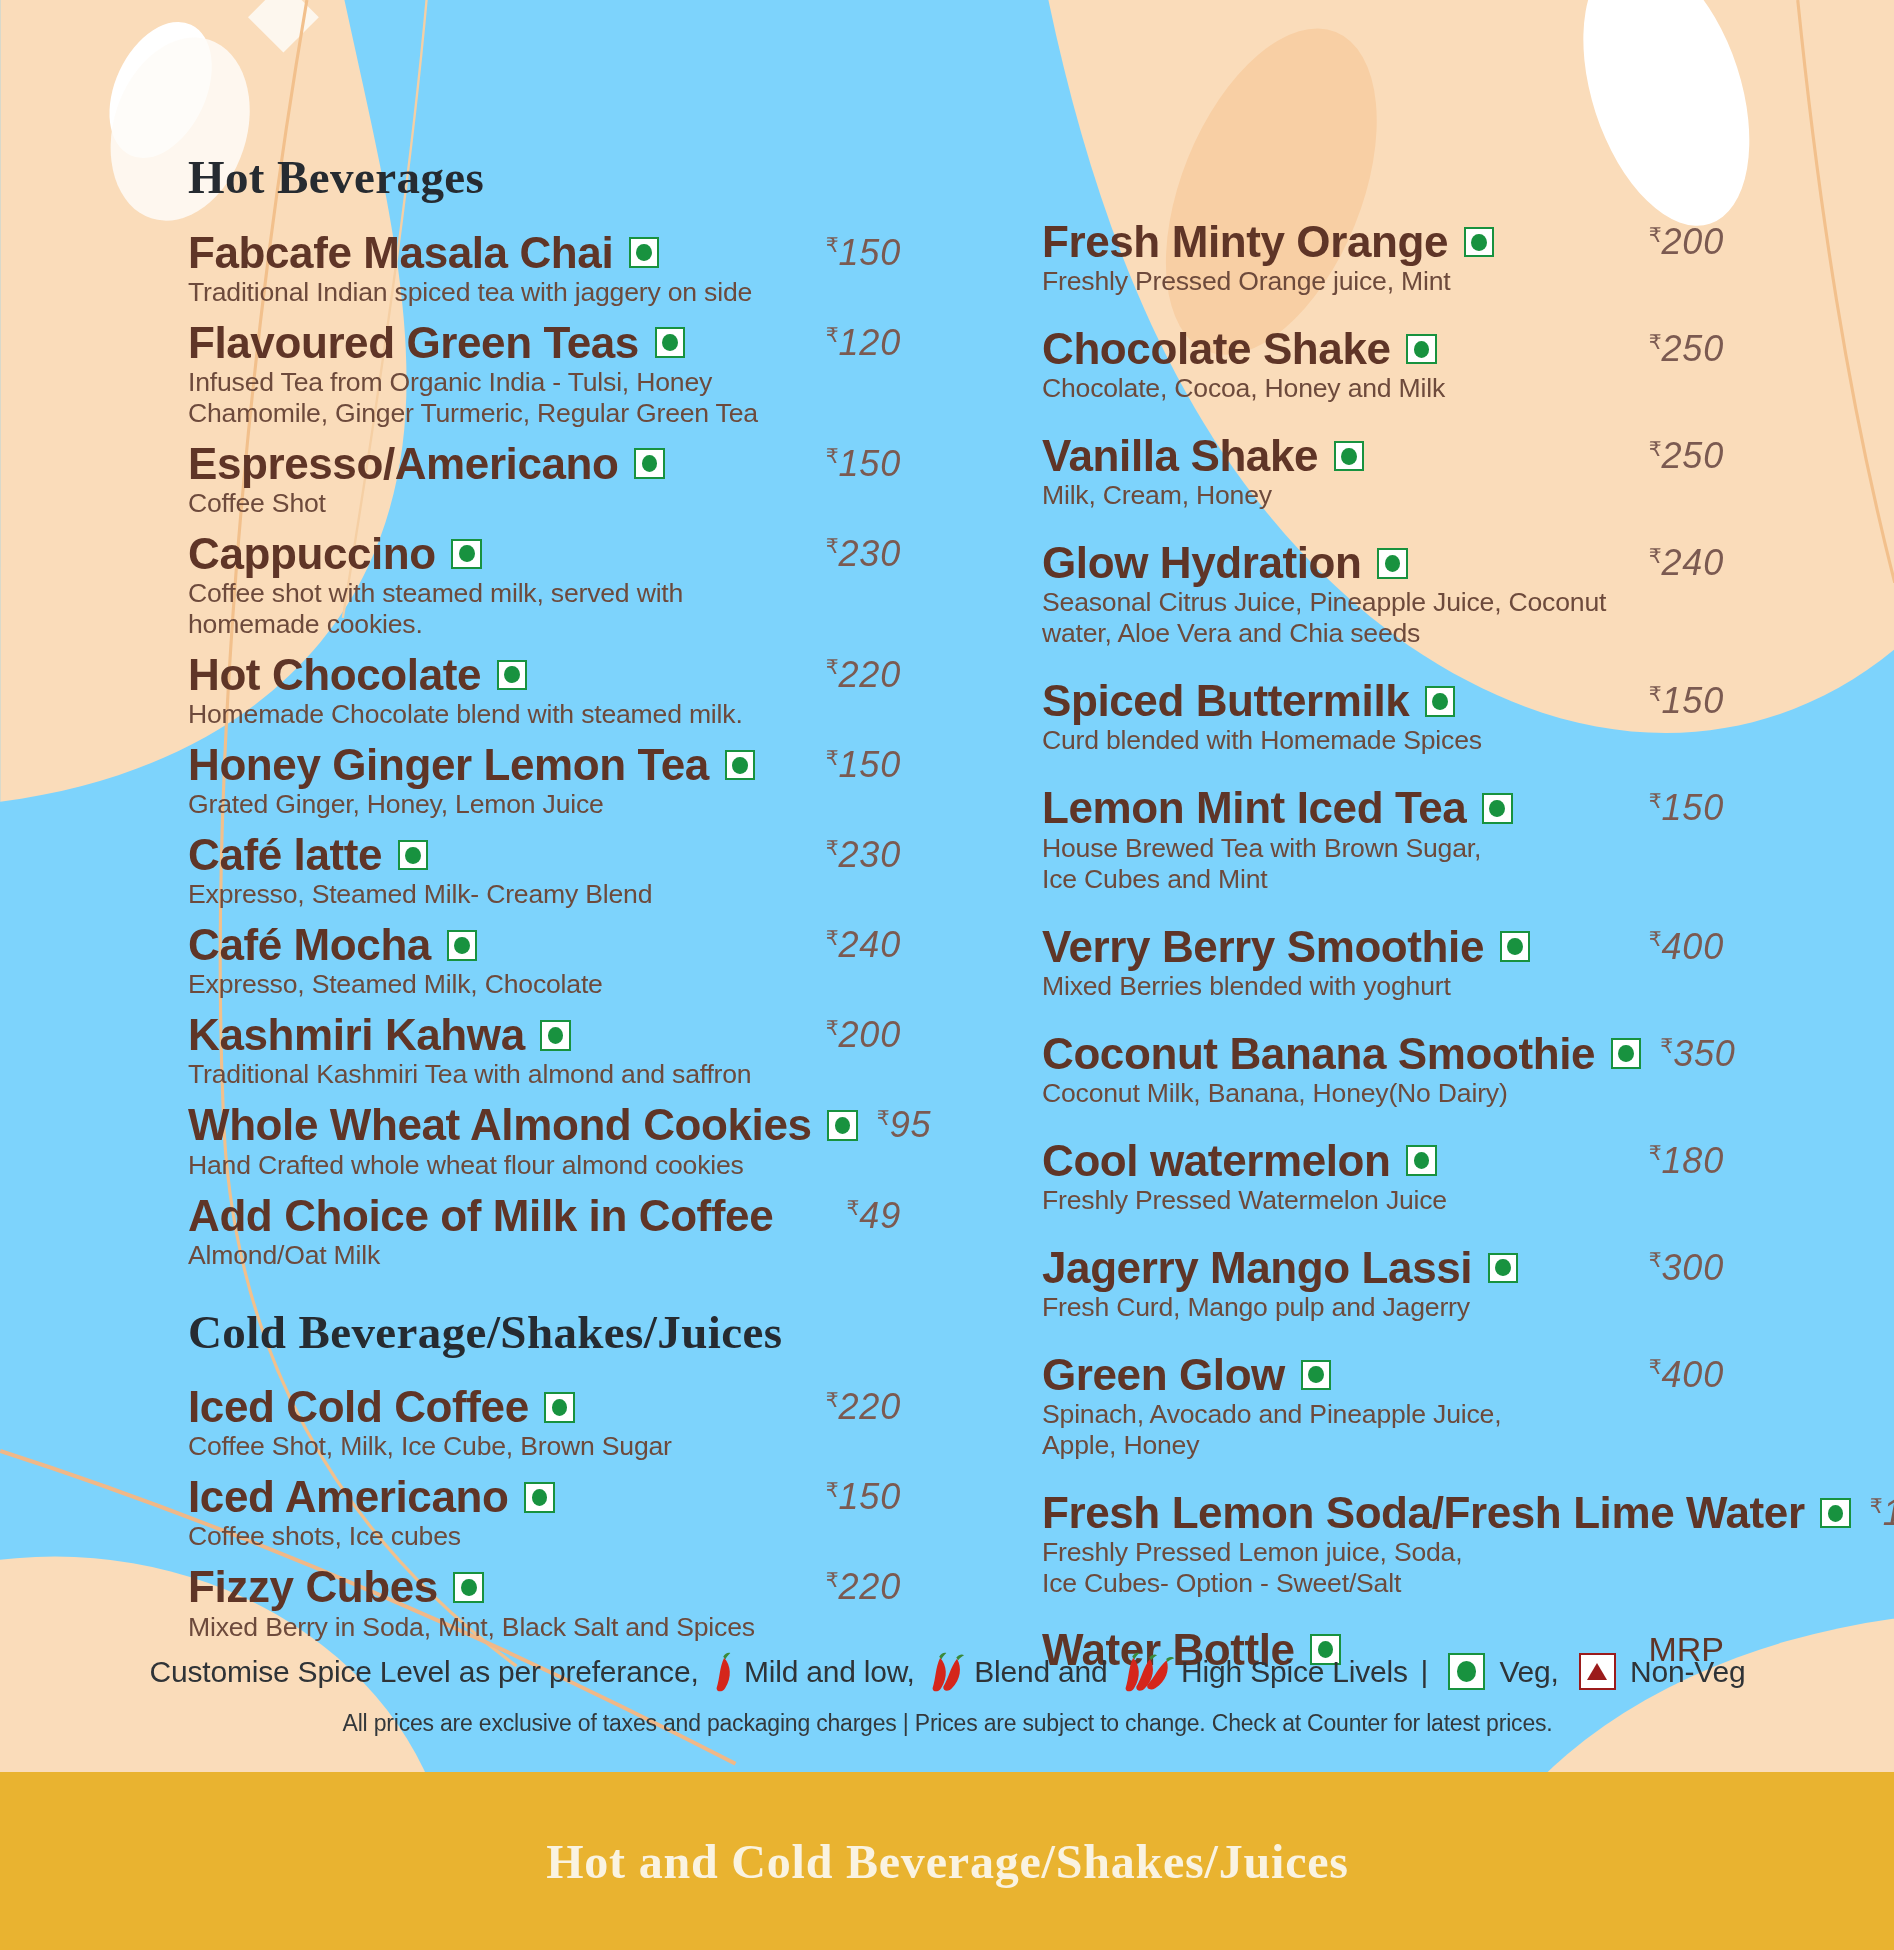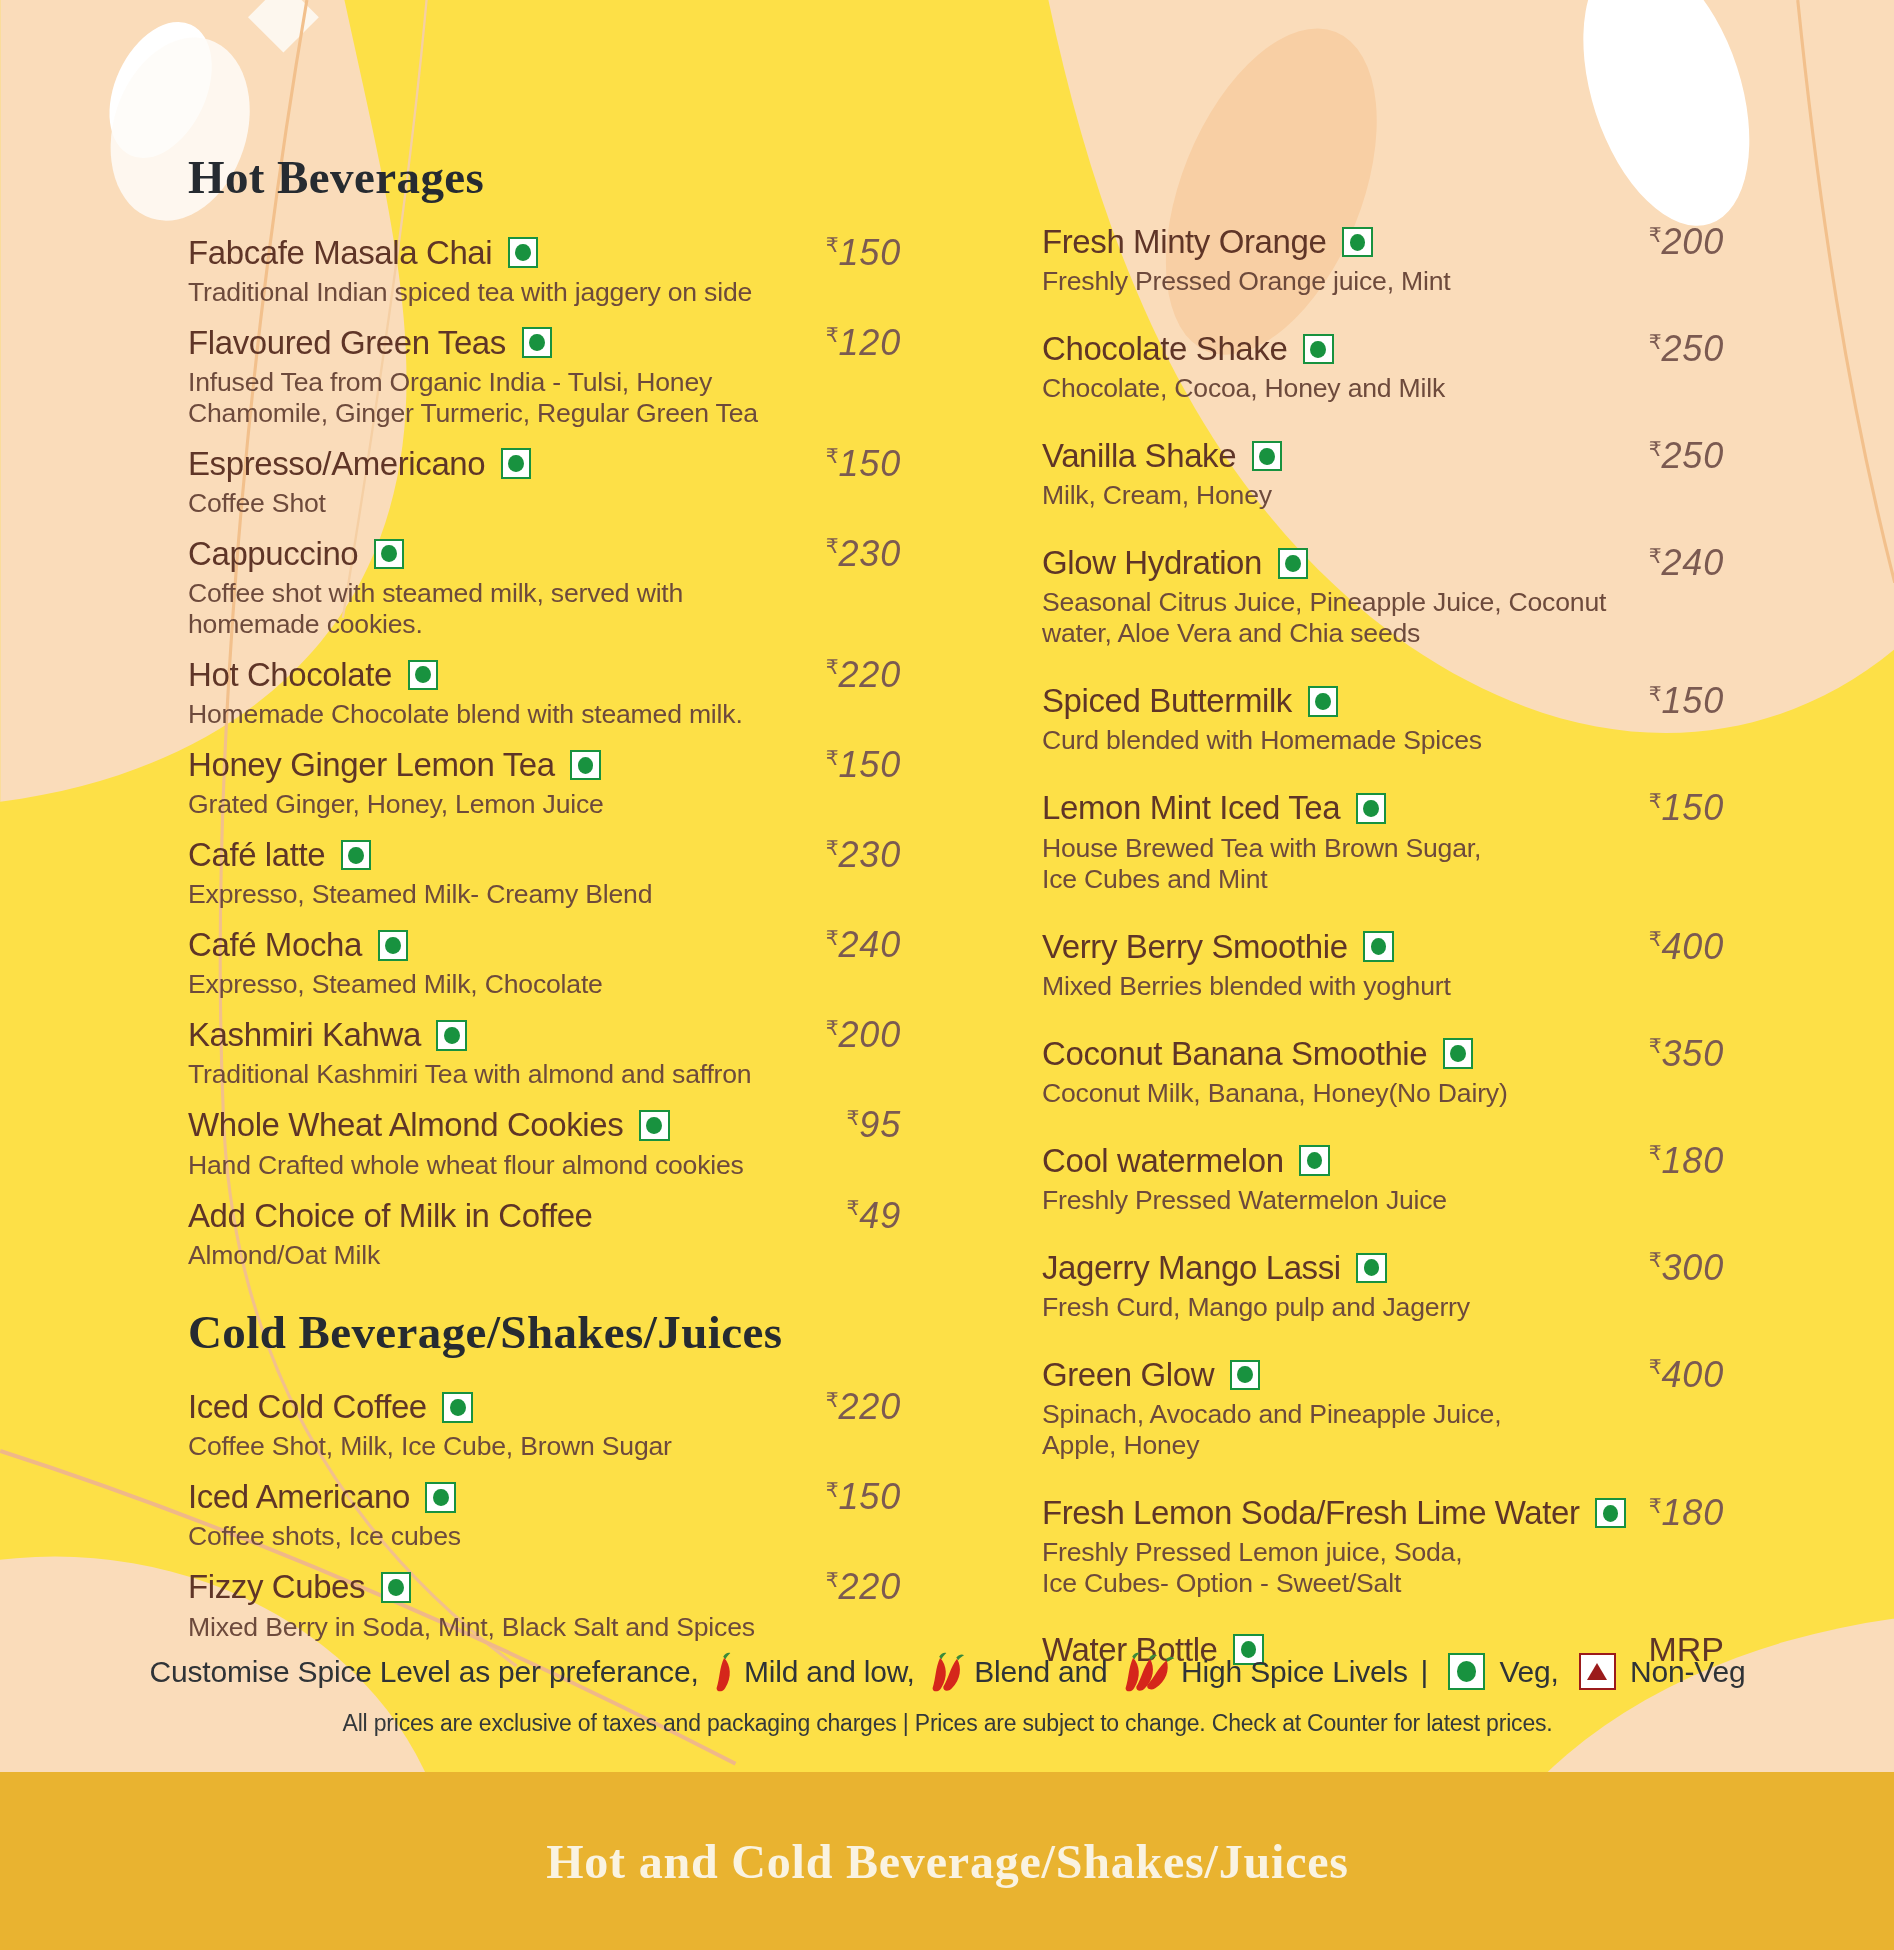--- a/index.html
+++ b/index.html
@@ -1,39 +1,39 @@
 <!DOCTYPE html>
 <html style="font-size:12.5px"><head>
 <meta charset="utf-8">
 <style>
   html,body { margin:0; padding:0; background:#e8e0d5; }
   .page {
     position:relative; width:1895px; height:1950px;
-    background:#fde047; overflow:hidden;
+    background:#7dd3fc; overflow:hidden;
     font-family:"Liberation Sans", sans-serif;
   }
   .deco { position:absolute; left:0; top:0; z-index:0; }
   .content { position:absolute; left:0; top:0; width:100%; height:100%; z-index:1; }
 
   .col { position:absolute; }
   .col-left  { left:188px;  top:150px; width:713px; }
   .col-right { left:1042px; top:221px; width:682px; }
 
   .section + .section { margin-top:34px; }
   .section-title {
     font-family:"Liberation Serif", serif; font-weight:700;
     font-size:47px; line-height:55px; color:#262b31;
     letter-spacing:0.4px; margin:0 0 26.6px 0;
   }
   .items .item + .item { margin-top:14px; }
   .col-right .items .item + .item { margin-top:31px; }
 
   .item-head { display:flex; align-items:center; }
   .item-name {
-    font-size:33px; font-weight:400; color:#5f3527;
+    font-size:44px; font-weight:700; color:#5f3527;
     letter-spacing:-0.4px; line-height:38px; white-space:nowrap;
   }
   .veg-badge {
     flex:0 0 auto; width:26.6px; height:26.6px; margin-left:15.6px;
     border:2.3px solid #18923f; background:#ffffff;
     display:inline-flex; align-items:center; justify-content:center;
   }
   .veg-dot { width:15.6px; height:17px; border-radius:50%; background:#18923f; }
 
   .item-price { margin-left:auto; color:#7b5a51; white-space:nowrap; padding-left:19px; }

